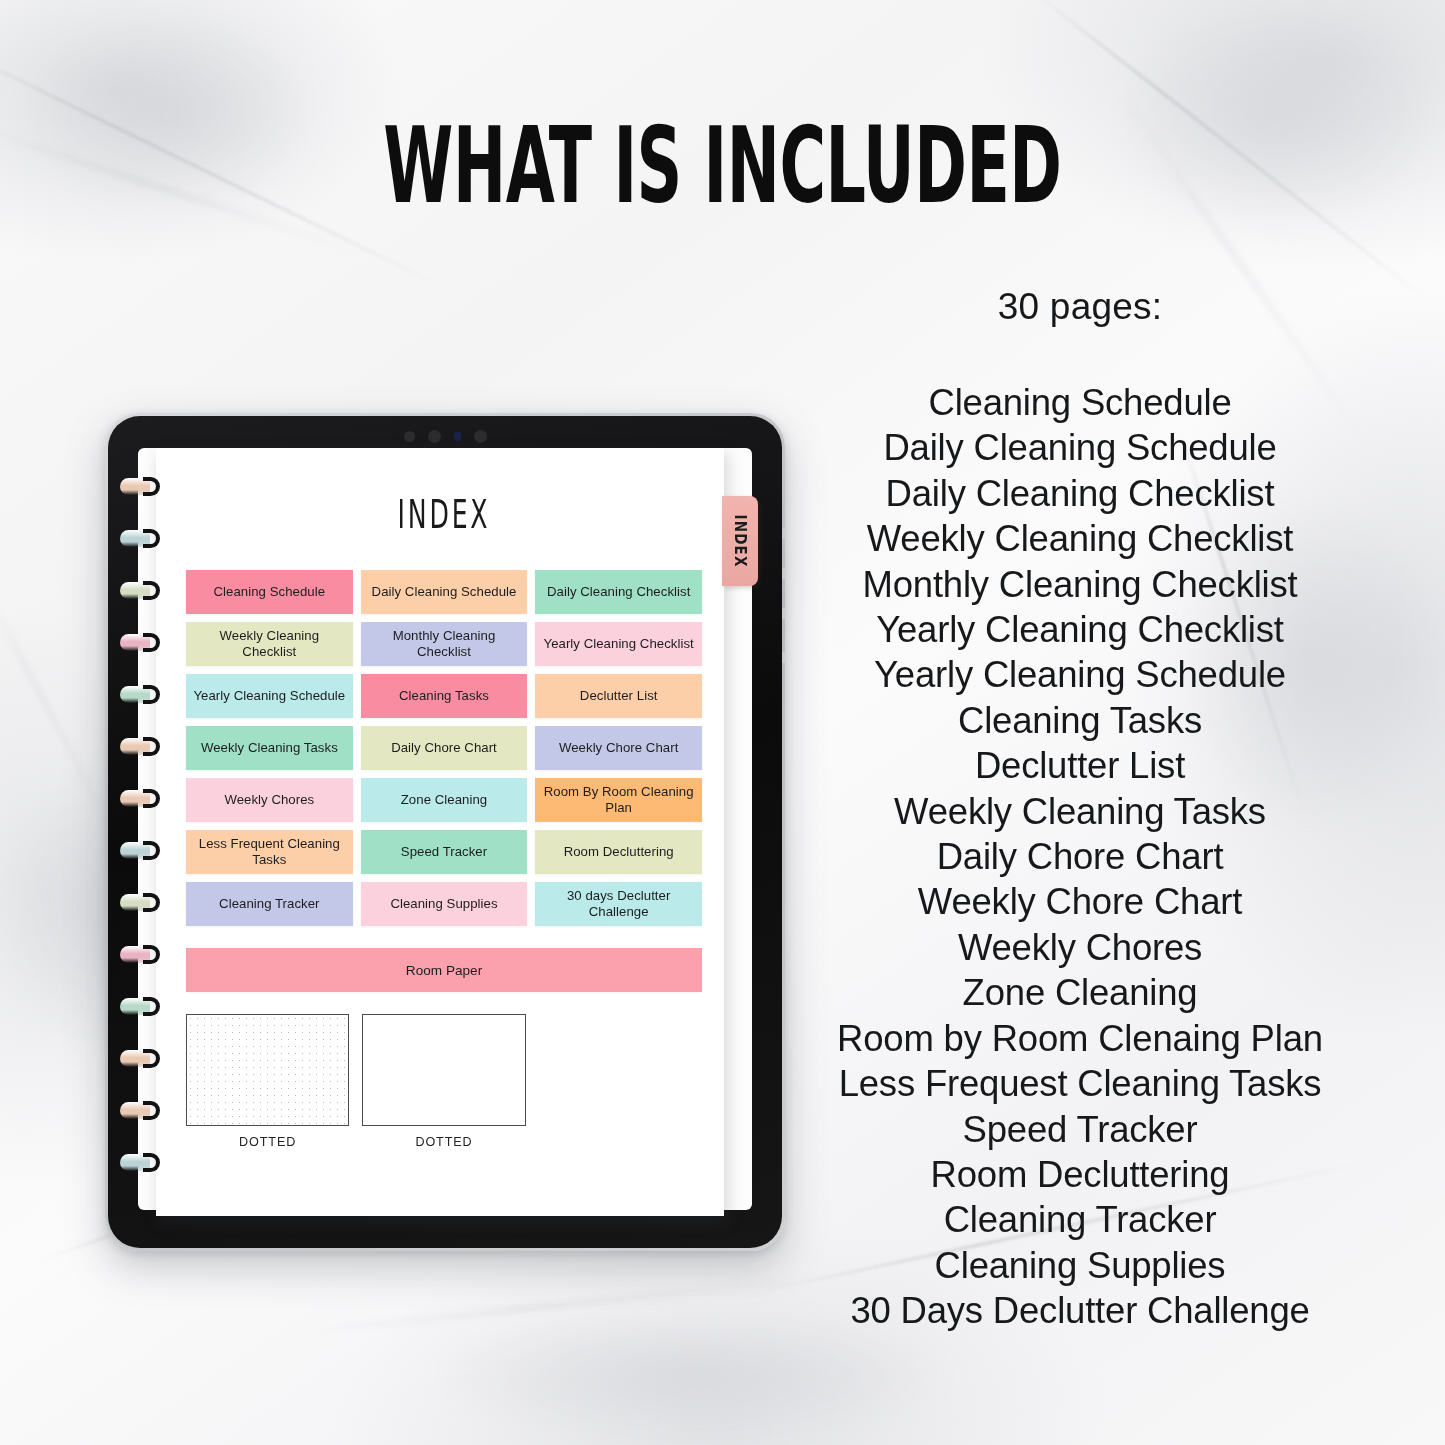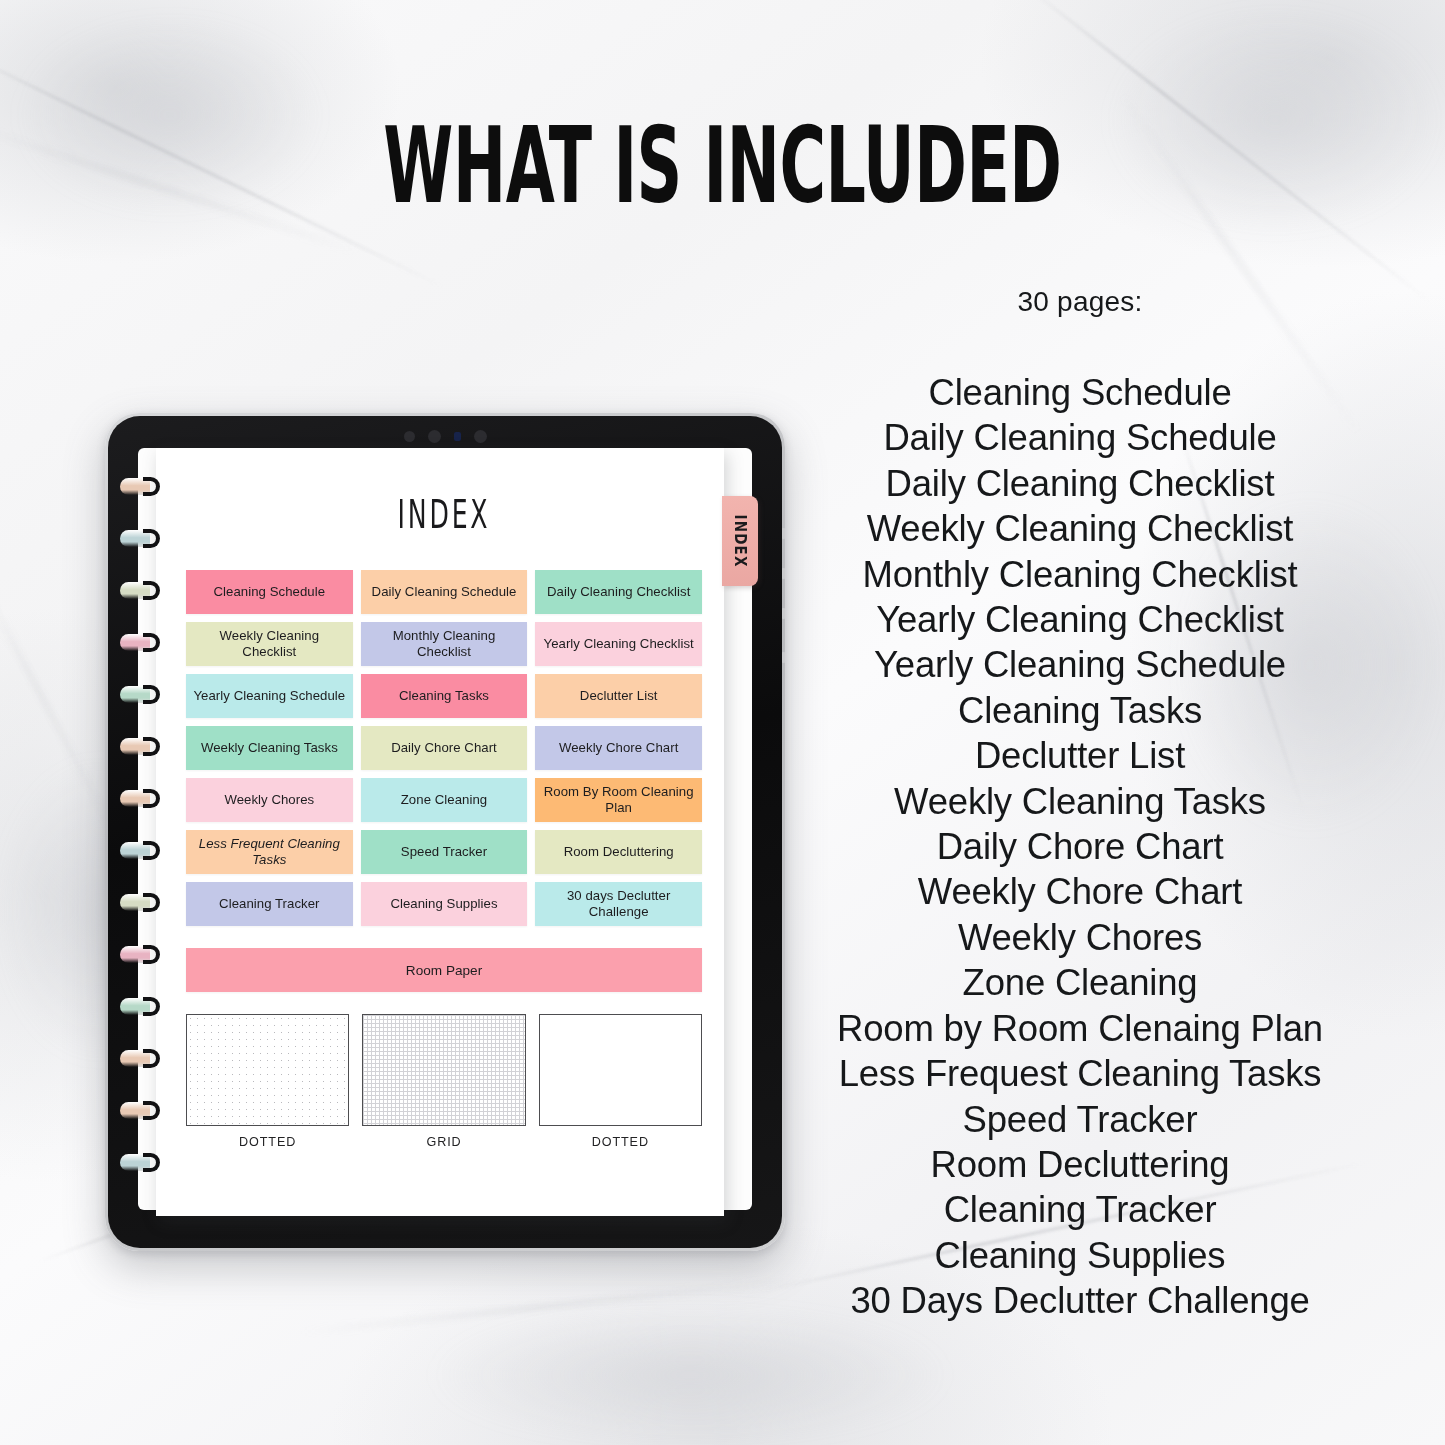--- a/index.html
+++ b/index.html
@@ -65,21 +65,21 @@
   
   .included-panel {
     position: absolute;
     left: 800px;
     top: 286px;
     width: 560px;
     text-align: center;
     color: #16181a;
   }
   .pages-count {
-    font-size: 28px;
+    font-size: 37px;
     font-weight: 400;
     letter-spacing: 0.2px;
     margin-bottom: 52px;
   }
   .included-list {
     list-style: none;
   }
   .included-list li {
     font-size: 36.5px;
     line-height: 45.4px;
@@ -448,21 +448,21 @@
               </div>
               <div class="idx-btn" style="background: rgb(251, 209, 221);">
                 <span>Weekly Chores</span>
               </div>
               <div class="idx-btn" style="background: rgb(186, 234, 234);">
                 <span>Zone Cleaning</span>
               </div>
               <div class="idx-btn" style="background: #fdba74;">
                 <span>Room By Room Cleaning Plan</span>
               </div>
-              <div class="idx-btn" style="background: rgb(252, 207, 168); font-style: italic;">
+              <div class="idx-btn" style="background: rgb(252, 207, 168);">
                 <span>Less Frequent Cleaning Tasks</span>
               </div>
               <div class="idx-btn" style="background: rgb(159, 224, 199);">
                 <span>Speed Tracker</span>
               </div>
               <div class="idx-btn" style="background: rgb(228, 232, 194);">
                 <span>Room Decluttering</span>
               </div>
               <div class="idx-btn" style="background: rgb(195, 200, 232);">
                 <span>Cleaning Tracker</span>
@@ -476,24 +476,20 @@
             </div>
 
           <div class="note-paper-bar" style="background: rgb(251, 160, 173);">
             <span>Room Paper</span>
           </div>
 
           <div class="samples">
               <div class="sample-col">
                 <div class="sample-box dotted"></div>
                 <div class="sample-label">DOTTED</div>
-              </div>
-              <div class="sample-col">
-                <div class="sample-box grid"></div>
-                <div class="sample-label">GRID</div>
               </div>
               <div class="sample-col">
                 <div class="sample-box blank"></div>
                 <div class="sample-label">DOTTED</div>
               </div>
             </div>
 
         </div>
       </div>
     </div>

